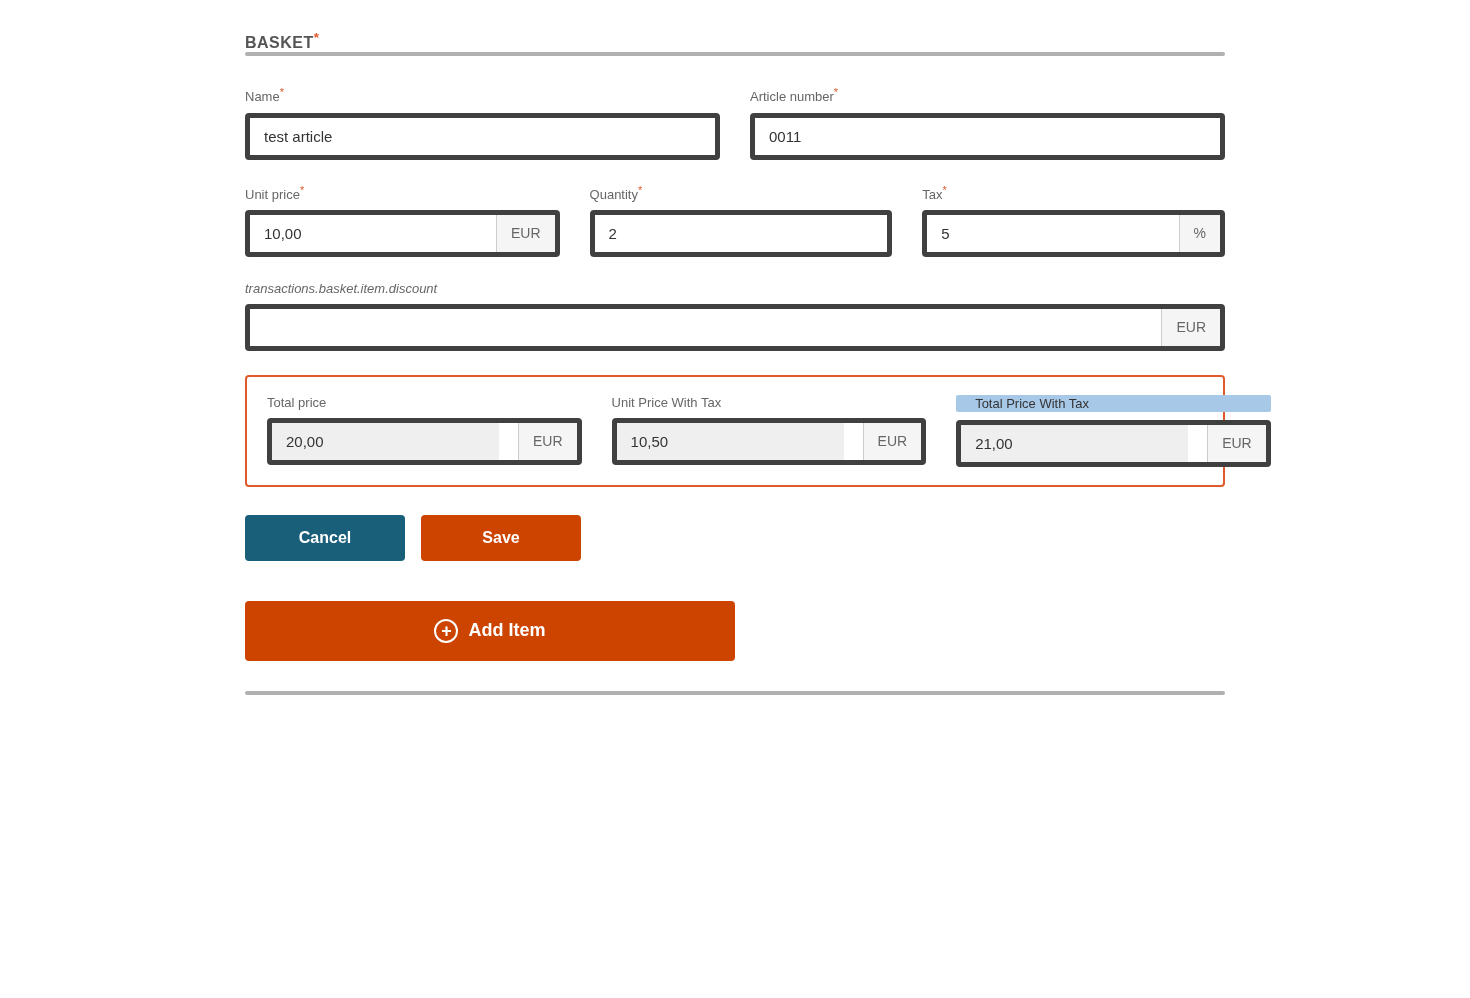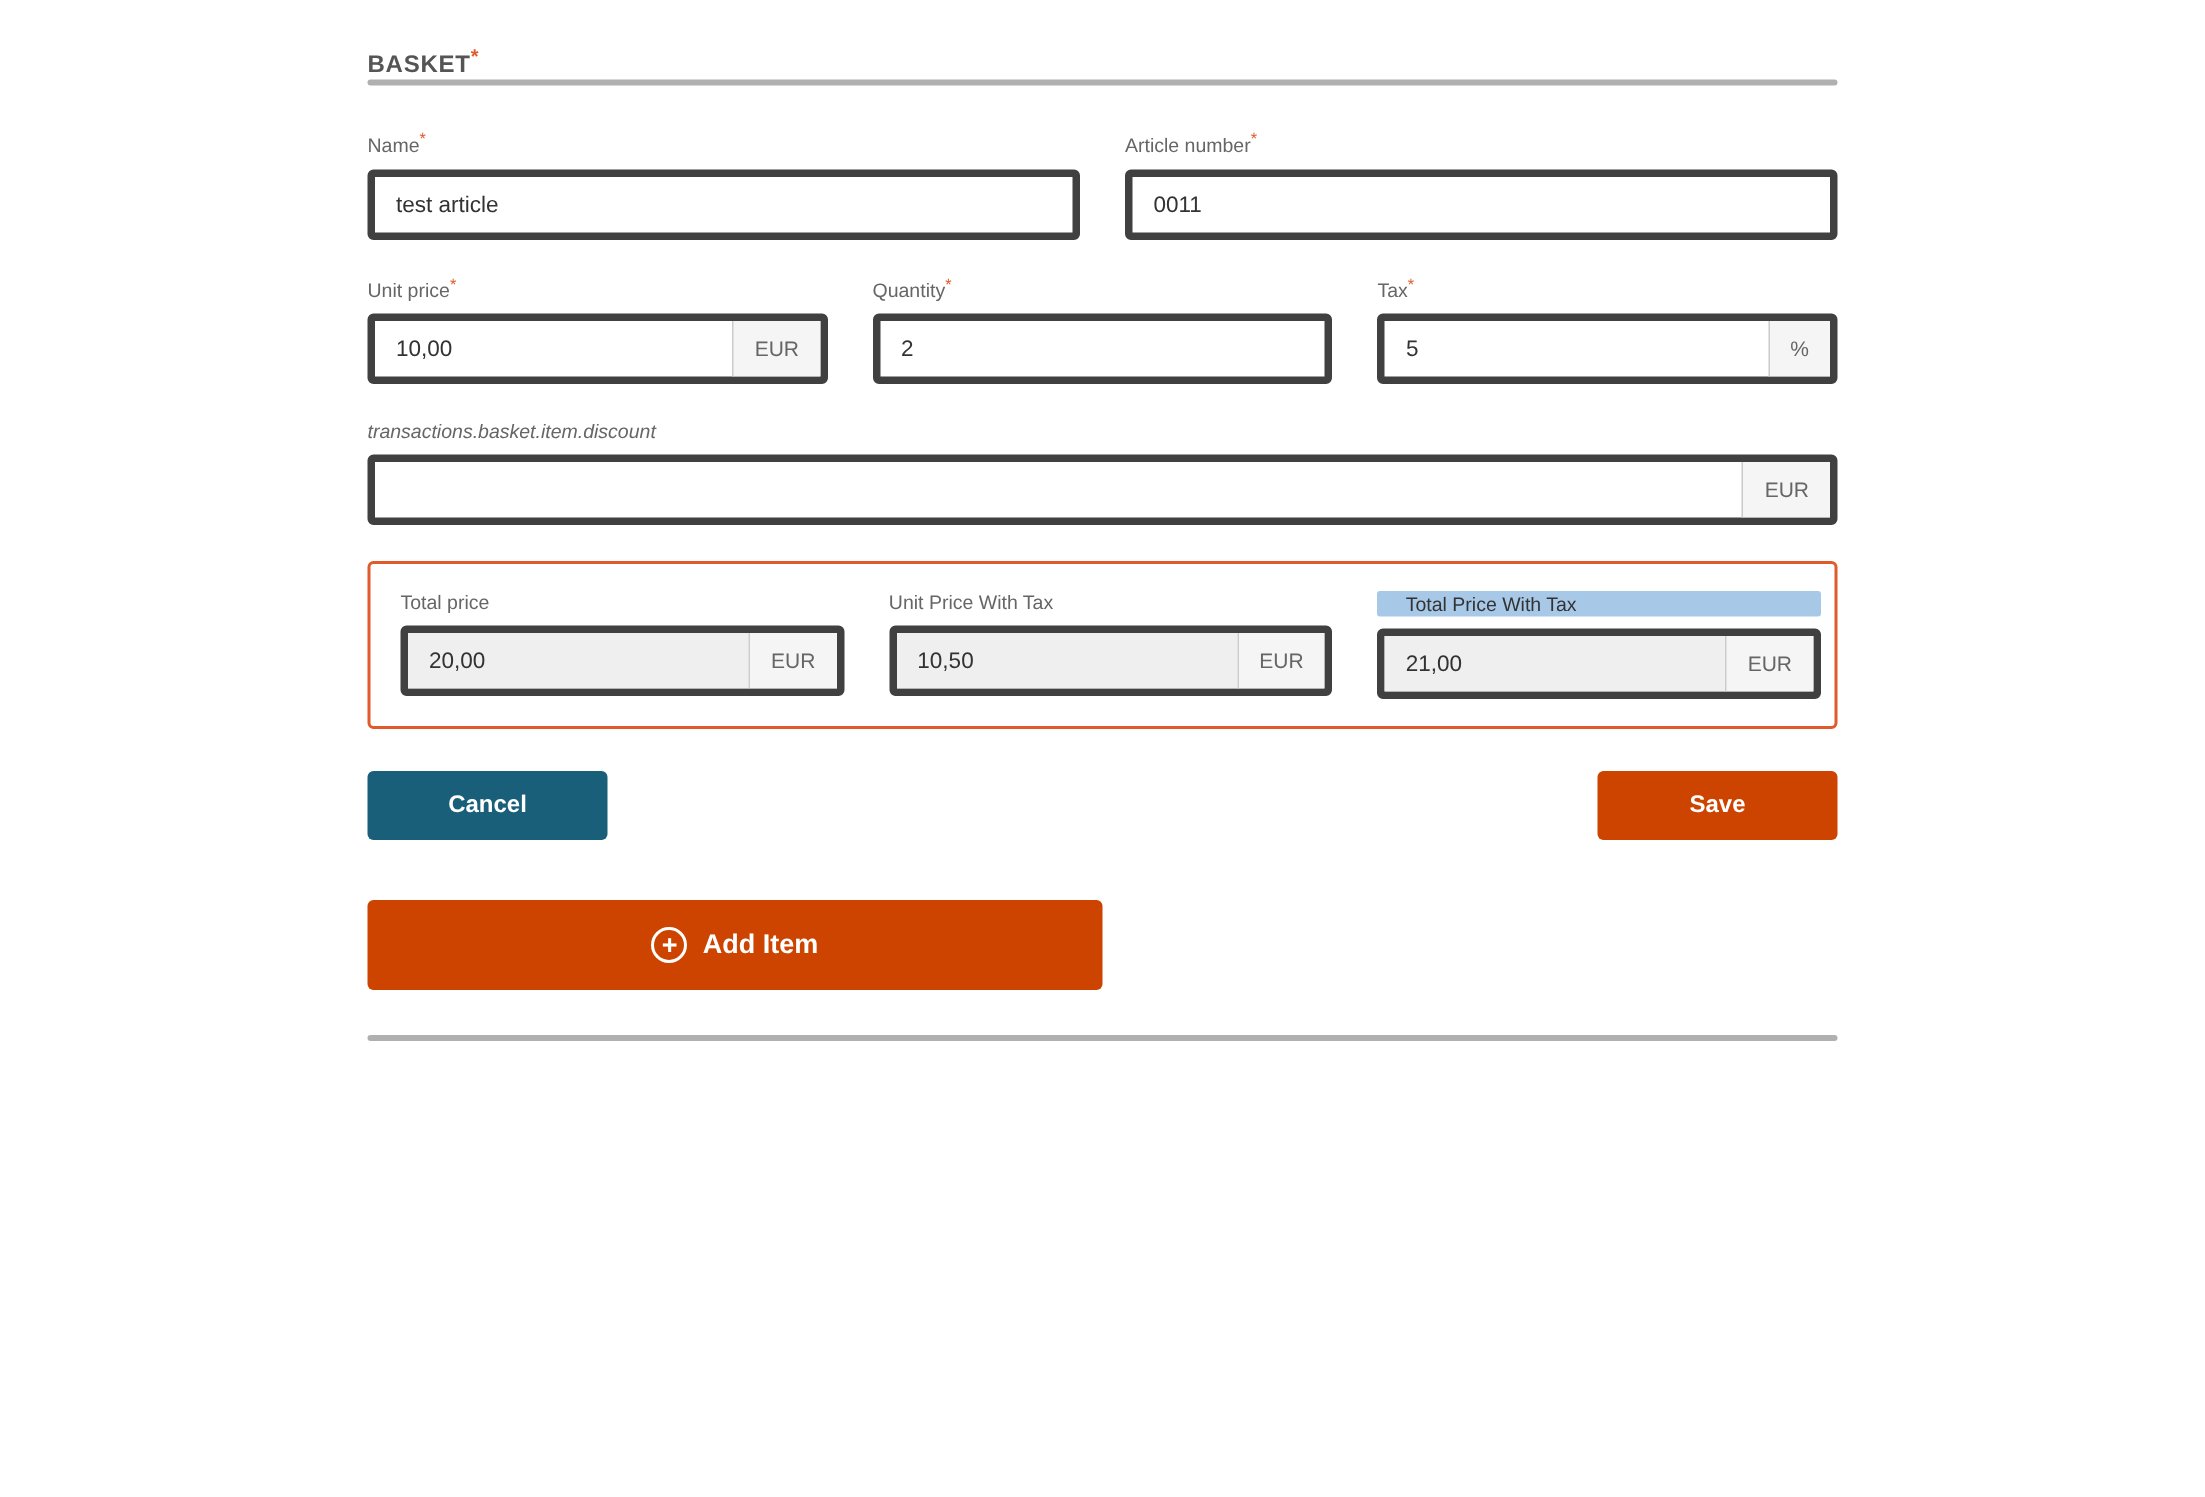--- a/index.html
+++ b/index.html
@@ -68,20 +68,21 @@
       background: transparent;
     }
     .input-suffix {
       padding: 10px 14px;
       background: #f5f5f5;
       border-left: 1px solid #ccc;
       font-size: 14px;
       color: #666;
       display: flex;
       align-items: center;
+      margin-left: 19px;
     }
     .readonly-input {
       background: #efefef !important;
       color: #555;
     }
     .discount-label {
       font-size: 13px;
       color: #666;
       margin-bottom: 8px;
       font-style: italic;
@@ -106,21 +107,21 @@
     }
     .summary-label.highlighted {
       background: #a8c8e8;
       color: #333;
       padding: 1px 19px;
       border-radius: 2px;
       display: inline-block;
     }
     .action-row {
       display: flex;
-      justify-content: space-between;
+      justify-content: flex-start;
       gap: 16px;
       margin-bottom: 40px;
     }
     .btn-cancel {
       background: #1a5f7a;
       color: #fff;
       border: none;
       border-radius: 4px;
       padding: 14px 50px;
       font-size: 16px;

